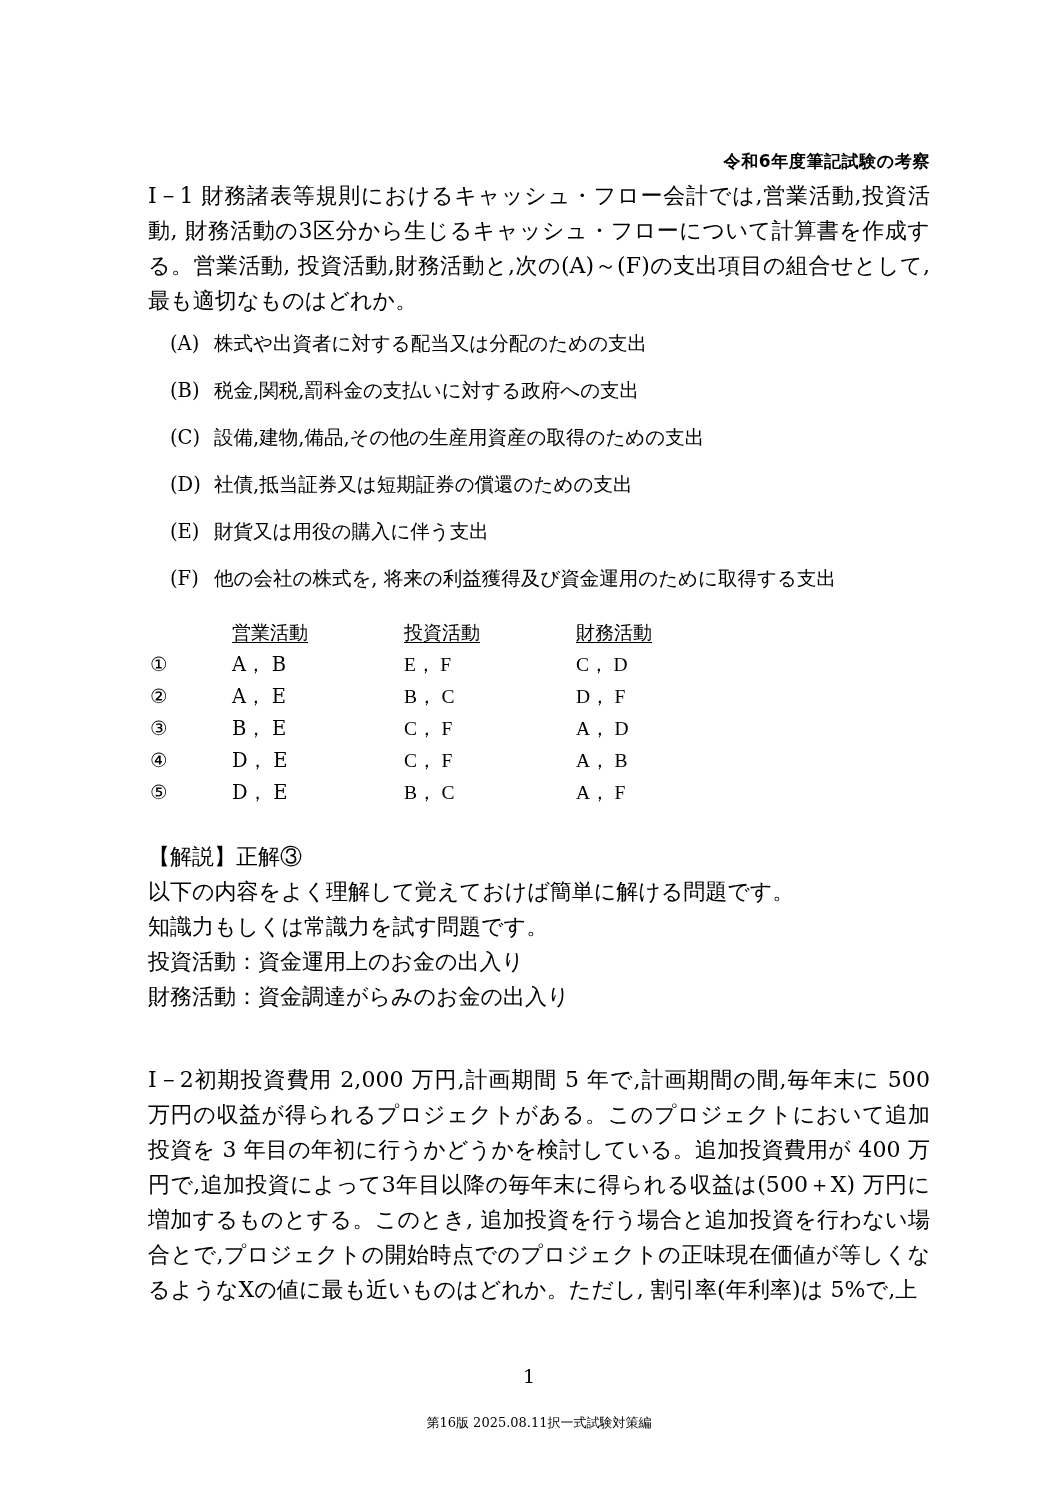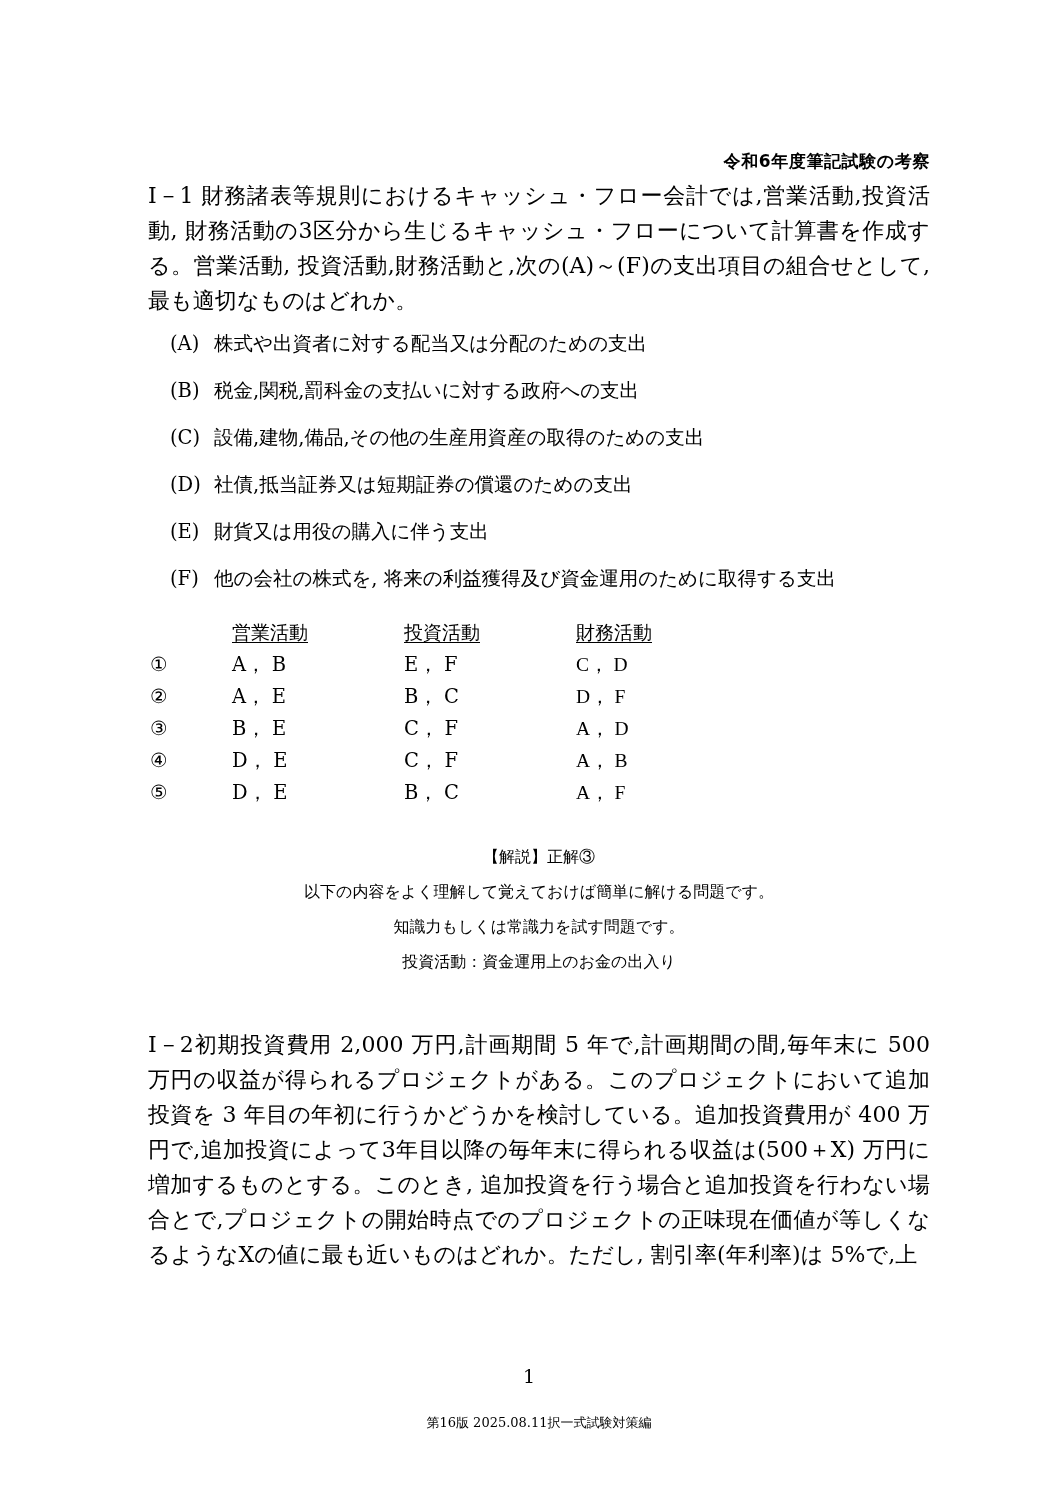--- a/index.html
+++ b/index.html
@@ -89,41 +89,40 @@
     text-align: left;
     font-size: 19.5px;
     line-height: 32px;
     vertical-align: baseline;
   }
   .opt-num {
     width: 46px;
     padding-left: 2px !important;
   }
   .col-a { width: 136px; padding-left: 36px !important; }
-  .col-b { width: 136px; padding-left: 36px !important; }
+  .col-b { width: 136px; padding-left: 36px !important; font-family: Liberation Serif, serif; }
   .col-c { width: 136px; padding-left: 36px !important; font-family: Liberation Serif, serif; }
   .opt-head th {
     font-size: 19px;
     margin-top: 12px;
   }
   .opt-head .hdr {
     text-decoration: underline;
     text-underline-offset: 3px;
     white-space: nowrap;
   }
 
   .block-gap-lg { height: 30px; }
   .block-gap-md { height: 24px; }
 
   .line {
-    font-size: 16px;
+    font-size: 22px;
     line-height: 35px;
     margin: 0;
     white-space: nowrap;
-    text-align: center;
   }
 
   
   .page-number {
     position: absolute;
     left: 0;
     top: 1363px;
     width: 1058px;
     text-align: center;
     font-size: 19px;
@@ -220,20 +219,21 @@
         </tr>
       </tbody>
     </table>
 
     <div class="block-gap-lg"></div>
 
     <p class="line">【解説】正解③</p>
     <p class="line">以下の内容をよく理解して覚えておけば簡単に解ける問題です。</p>
     <p class="line">知識力もしくは常識力を試す問題です。</p>
     <p class="line">投資活動：資金運用上のお金の出入り</p>
+    <p class="line">財務活動：資金調達がらみのお金の出入り</p>
 
     <div class="block-gap-md"></div>
 
 
     <div class="block-gap-md"></div>
 
     <p class="para">Ⅰ－2初期投資費用 2,000 万円,計画期間 5 年で,計画期間の間,毎年末に 500 万円の収益が得られるプロジェクトがある。このプロジェクトにおいて追加投資を 3 年目の年初に行うかどうかを検討している。追加投資費用が 400 万円で,追加投資によって3年目以降の毎年末に得られる収益は(500＋X) 万円に増加するものとする。このとき, 追加投資を行う場合と追加投資を行わない場合とで,プロジェクトの開始時点でのプロジェクトの正味現在価値が等しくなるようなXの値に最も近いものはどれか。ただし, 割引率(年利率)は 5%で,上</p>
 
   </div>
 

